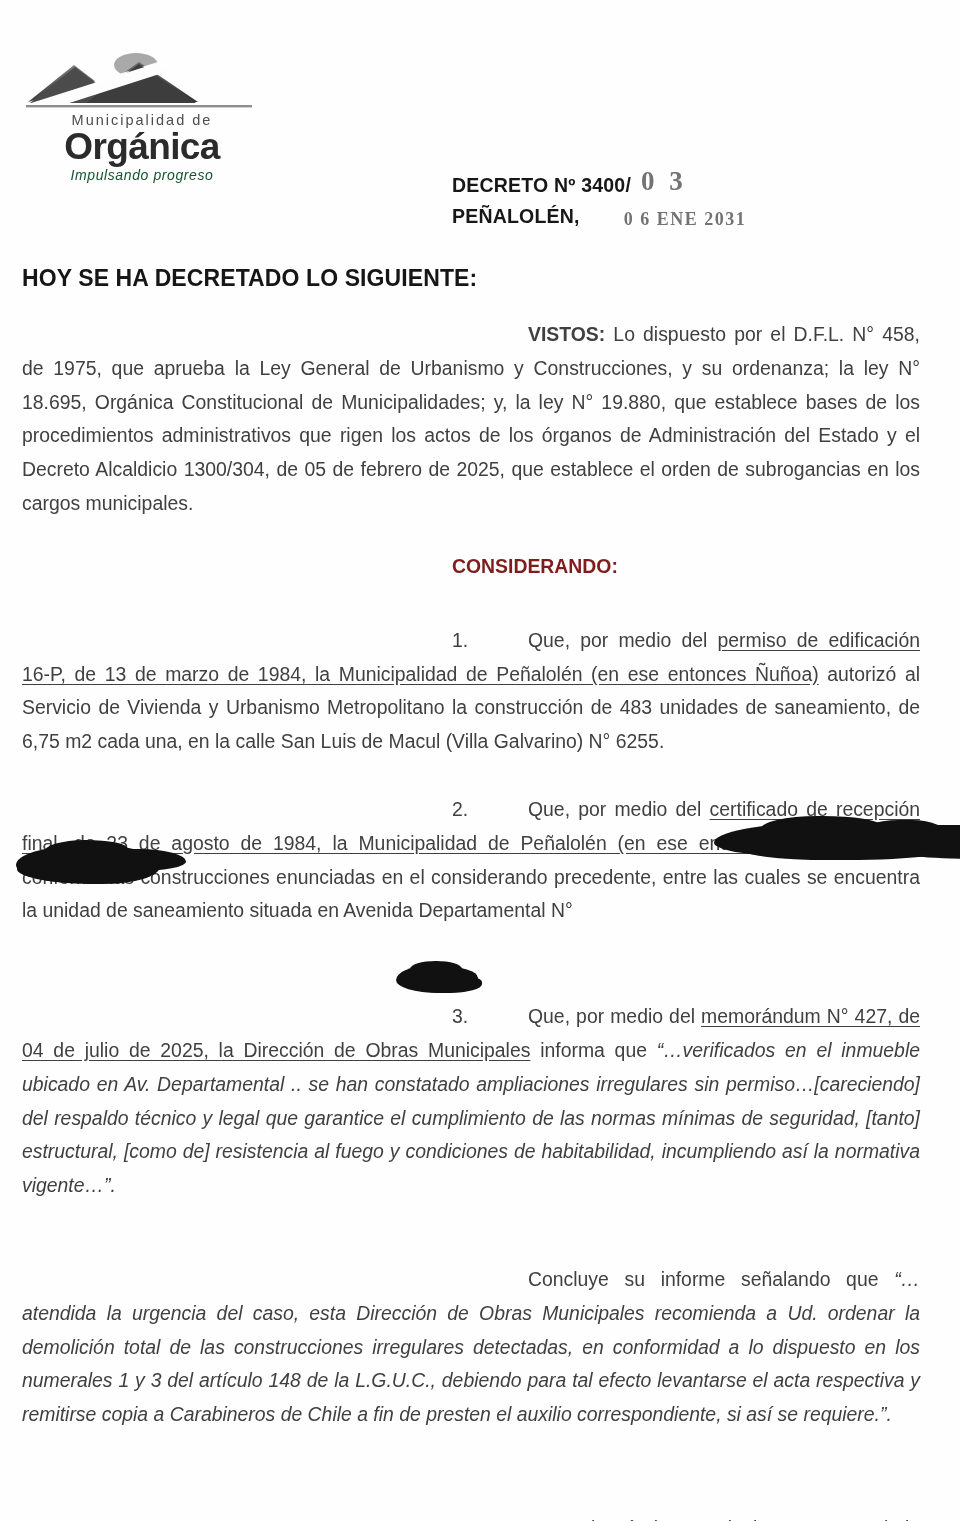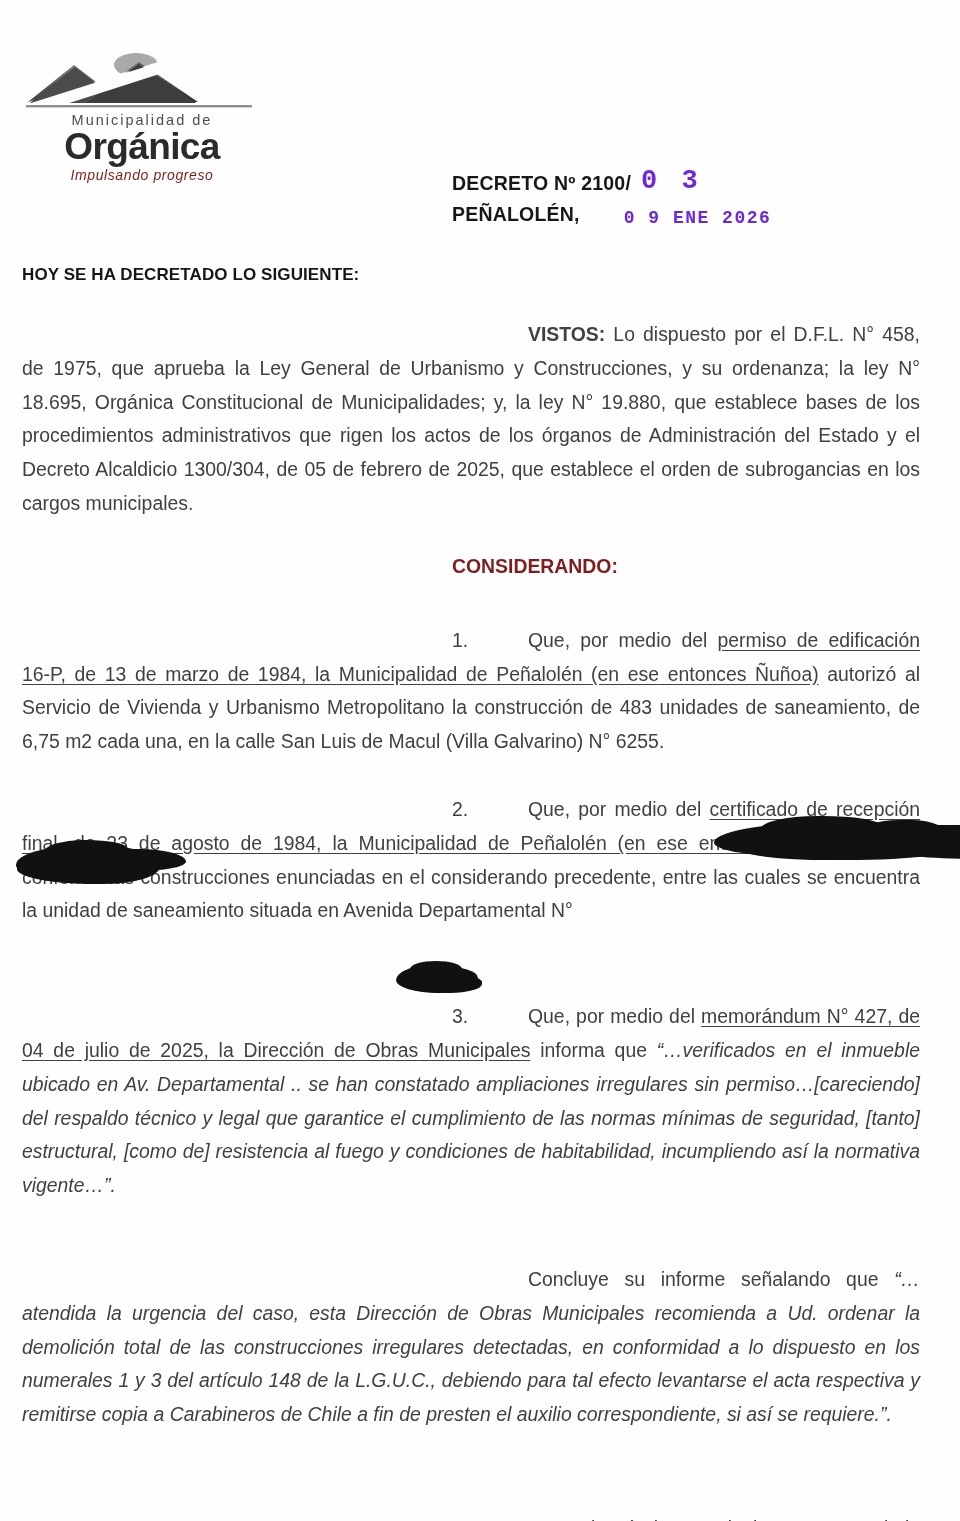--- a/index.html
+++ b/index.html
@@ -46,43 +46,43 @@
     font-weight: 700;
     letter-spacing: -0.6px;
     color: #2b2b2b;
     text-align: center;
     line-height: 0.96;
     margin-top: 1px;
   }
   .logo-tag {
     font-size: 14px;
     font-style: italic;
-    color: #7f1d1d;
+    color: #14532d;
     text-align: center;
     letter-spacing: 0.6px;
     margin-top: 2px;
   }
 
   
   .decree-head {
     position: absolute;
     left: 452px;
     top: 168px;
     font-weight: 700;
     font-size: 19.5px;
     letter-spacing: 0.2px;
     line-height: 31px;
     color: #171717;
   }
   .decree-row { white-space: nowrap; display:block; }
   .decree-label { display:inline-block; }
   .stamp {
-    font-family: Liberation Mono, monospace;
-    font-weight: 700;
-    color: #6d28d9;
+    font-family: Liberation Serif, serif;
+    font-weight: 700;
+    color: #737373;
   }
   .stamp-num {
     font-size: 27px;
     letter-spacing: 4px;
     position: relative;
     top: -2px;
     margin-left: 10px;
   }
   .stamp-date {
     font-size: 18px;
@@ -91,21 +91,21 @@
     position: relative;
     top: 2px;
   }
 
   
   .decreed-line {
     position: absolute;
     left: 22px;
     top: 265px;
     font-weight: 700;
-    font-size: 17px;
+    font-size: 23px;
     letter-spacing: 0.1px;
     color: #161616;
   }
 
   .body {
     position: absolute;
     left: 22px;
     top: 318px;
     width: 898px;
   }
@@ -204,24 +204,24 @@
         <rect x="0" y="53" width="226" height="2.4" fill="#8e8e8e"></rect>
       </svg>
     </div>
     <div class="logo-muni">Municipalidad de</div>
     <div class="logo-name">Orgánica</div>
     <div class="logo-tag">Impulsando progreso</div>
   </div>
 
   <div class="decree-head">
     <span class="decree-row">
-      <span class="decree-label">DECRETO Nº 2100/</span><span class="stamp stamp-num">0 3</span>
+      <span class="decree-label">DECRETO Nº 3400/</span><span class="stamp stamp-num">0 3</span>
     </span>
     <span class="decree-row">
-      <span class="decree-label">PEÑALOLÉN,</span><span class="stamp stamp-date">0 9 ENE 2026</span>
+      <span class="decree-label">PEÑALOLÉN,</span><span class="stamp stamp-date">0 6 ENE 2031</span>
     </span>
   </div>
 
   <div class="decreed-line">HOY SE HA DECRETADO LO SIGUIENTE:</div>
 
   <div class="body">
 
     <p class="par"><span class="ind-wide"></span><b class="lead">VISTOS:</b><span> Lo dispuesto por el D.F.L. N° 458, de 1975, que aprueba la Ley General de Urbanismo y Construcciones, y su ordenanza; la ley N° 18.695, Orgánica Constitucional de Municipalidades; y, la ley N° 19.880, que establece bases de los procedimientos administrativos que rigen los actos de los órganos de Administración del Estado y el Decreto Alcaldicio 1300/304, de 05 de febrero de 2025, que establece el orden de subrogancias en los cargos municipales.</span></p>
 
     <div class="gap-md"></div>

